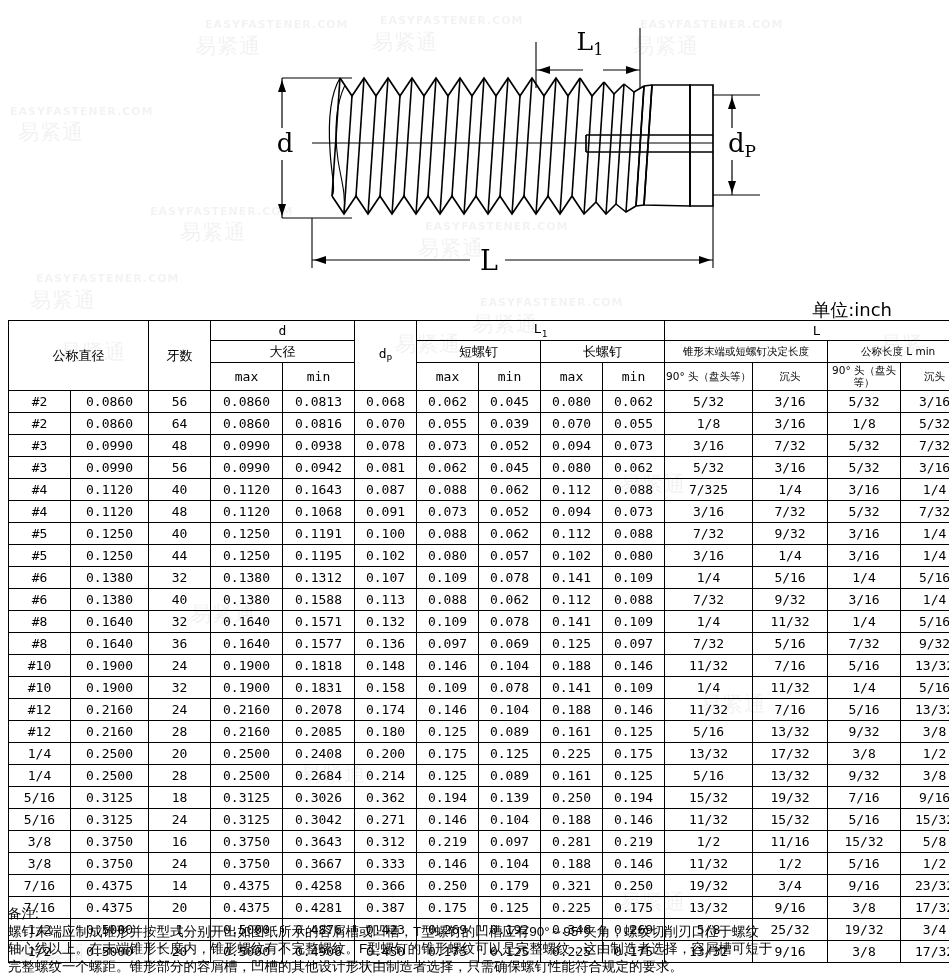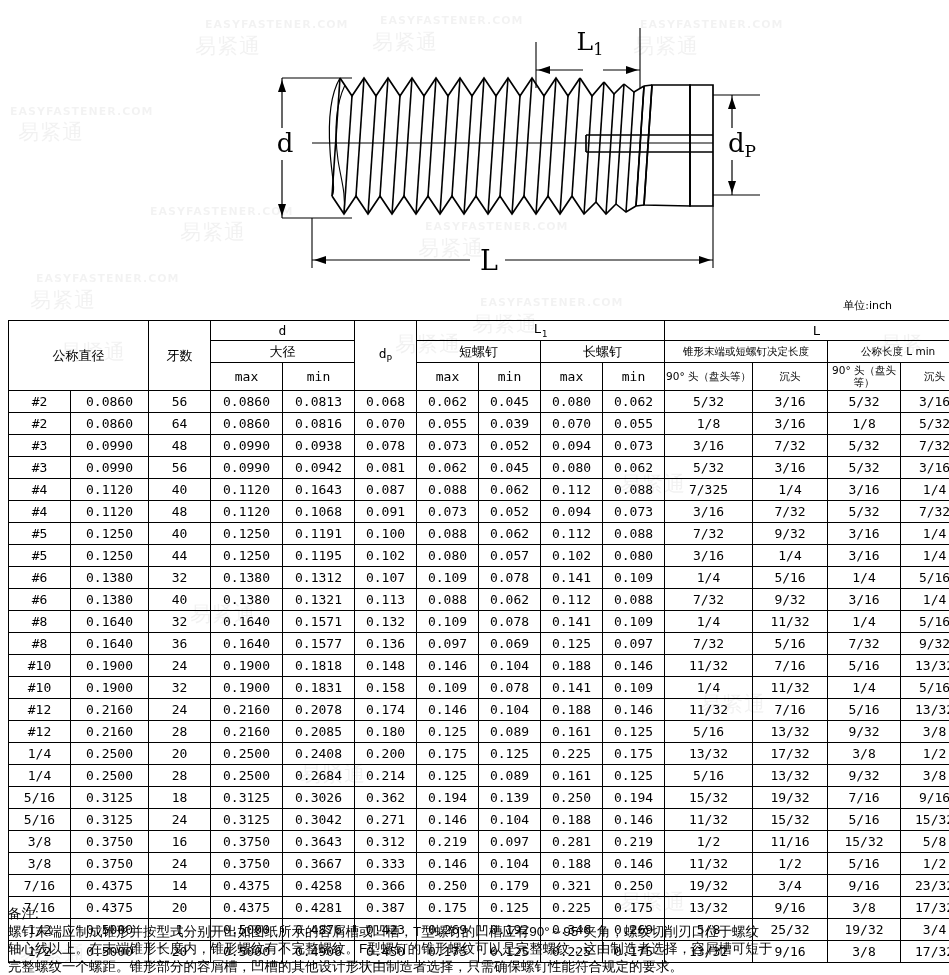--- a/index.html
+++ b/index.html
@@ -39,21 +39,21 @@
     left: 0; top: 0;
     width: 949px; height: 292px;
     z-index: 10;
   }
   .drawing svg { display: block; }
 
   
   .unit-label {
     position: absolute;
     right: 57px; top: 298px;
-    font-size: 11px;
+    font-size: 18px;
     font-family: "DejaVu Sans", sans-serif;
     z-index: 10;
   }
 
   
   .table-wrap {
     position: absolute;
     left: 8px; top: 320px;
     width: 933px;
     z-index: 10;
@@ -440,21 +440,21 @@
           <td>1/4</td>
           <td>5/16</td>
           <td>1/4</td>
           <td>5/16</td>
         </tr>
         <tr>
           <td>#6</td>
           <td>0.1380</td>
           <td>40</td>
           <td>0.1380</td>
-          <td>0.1321</td>
+          <td>0.1588</td>
           <td>0.113</td>
           <td>0.088</td>
           <td>0.062</td>
           <td>0.112</td>
           <td>0.088</td>
           <td>7/32</td>
           <td>9/32</td>
           <td>3/16</td>
           <td>1/4</td>
         </tr>

